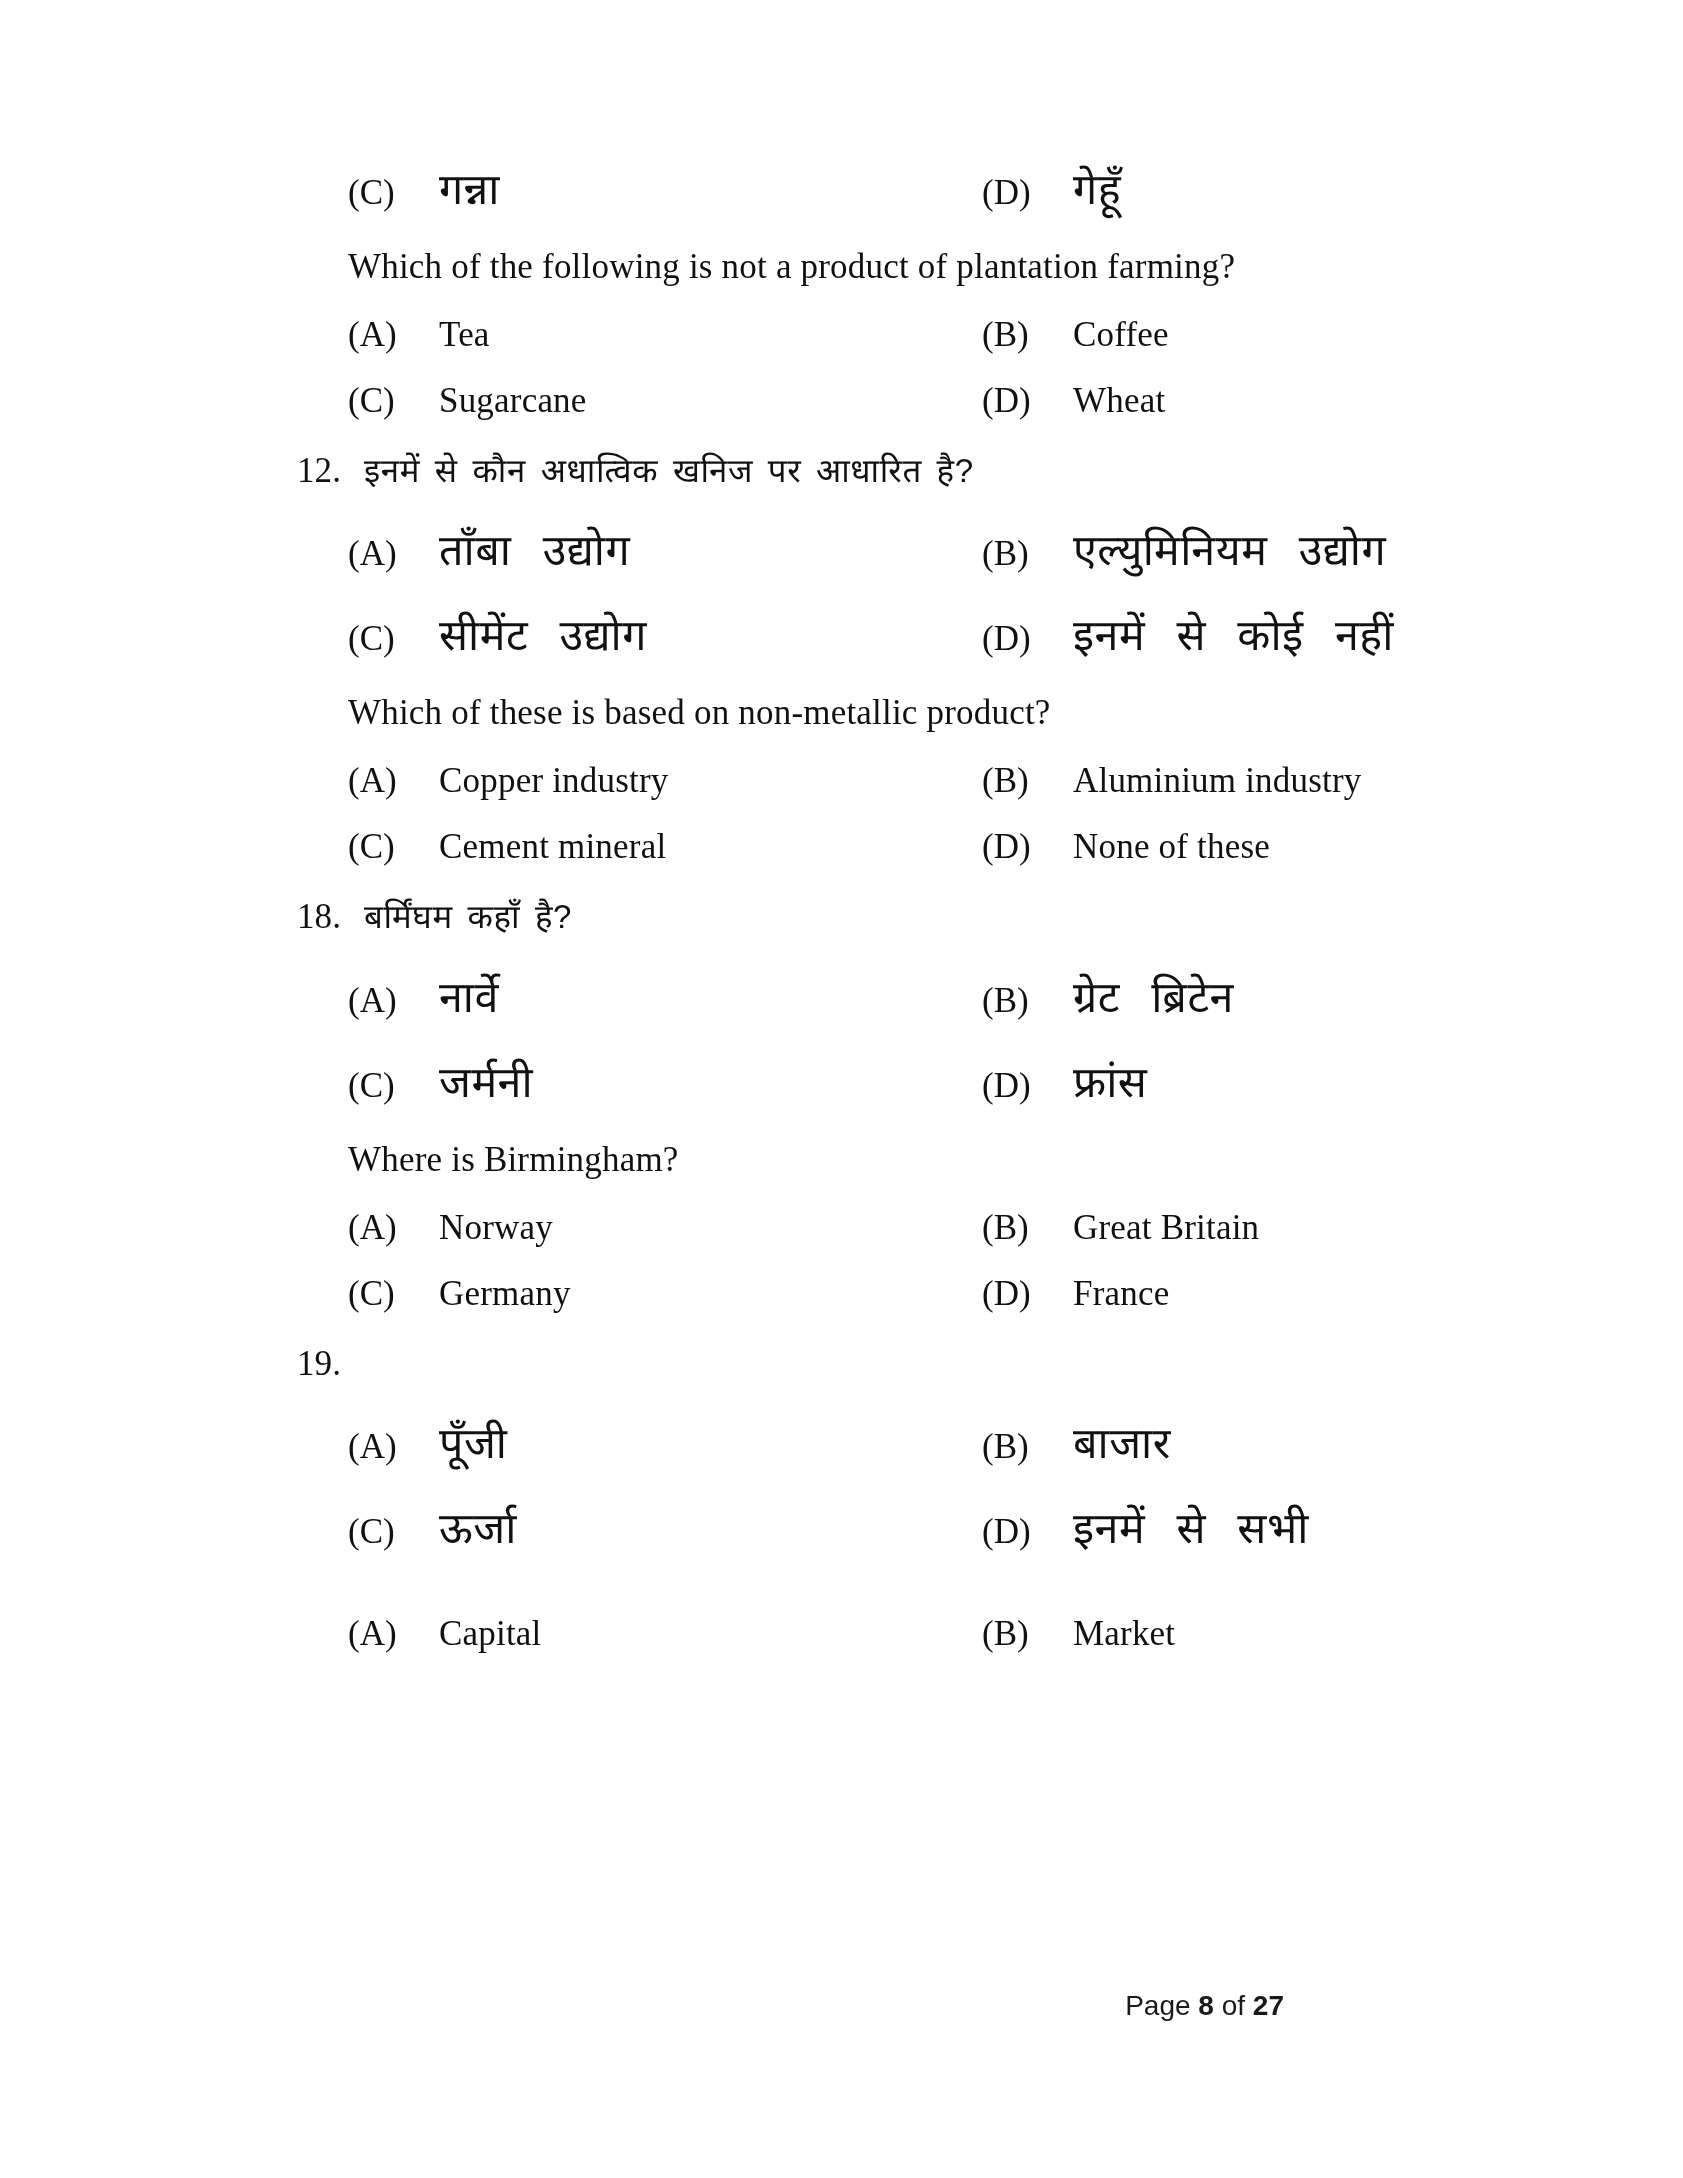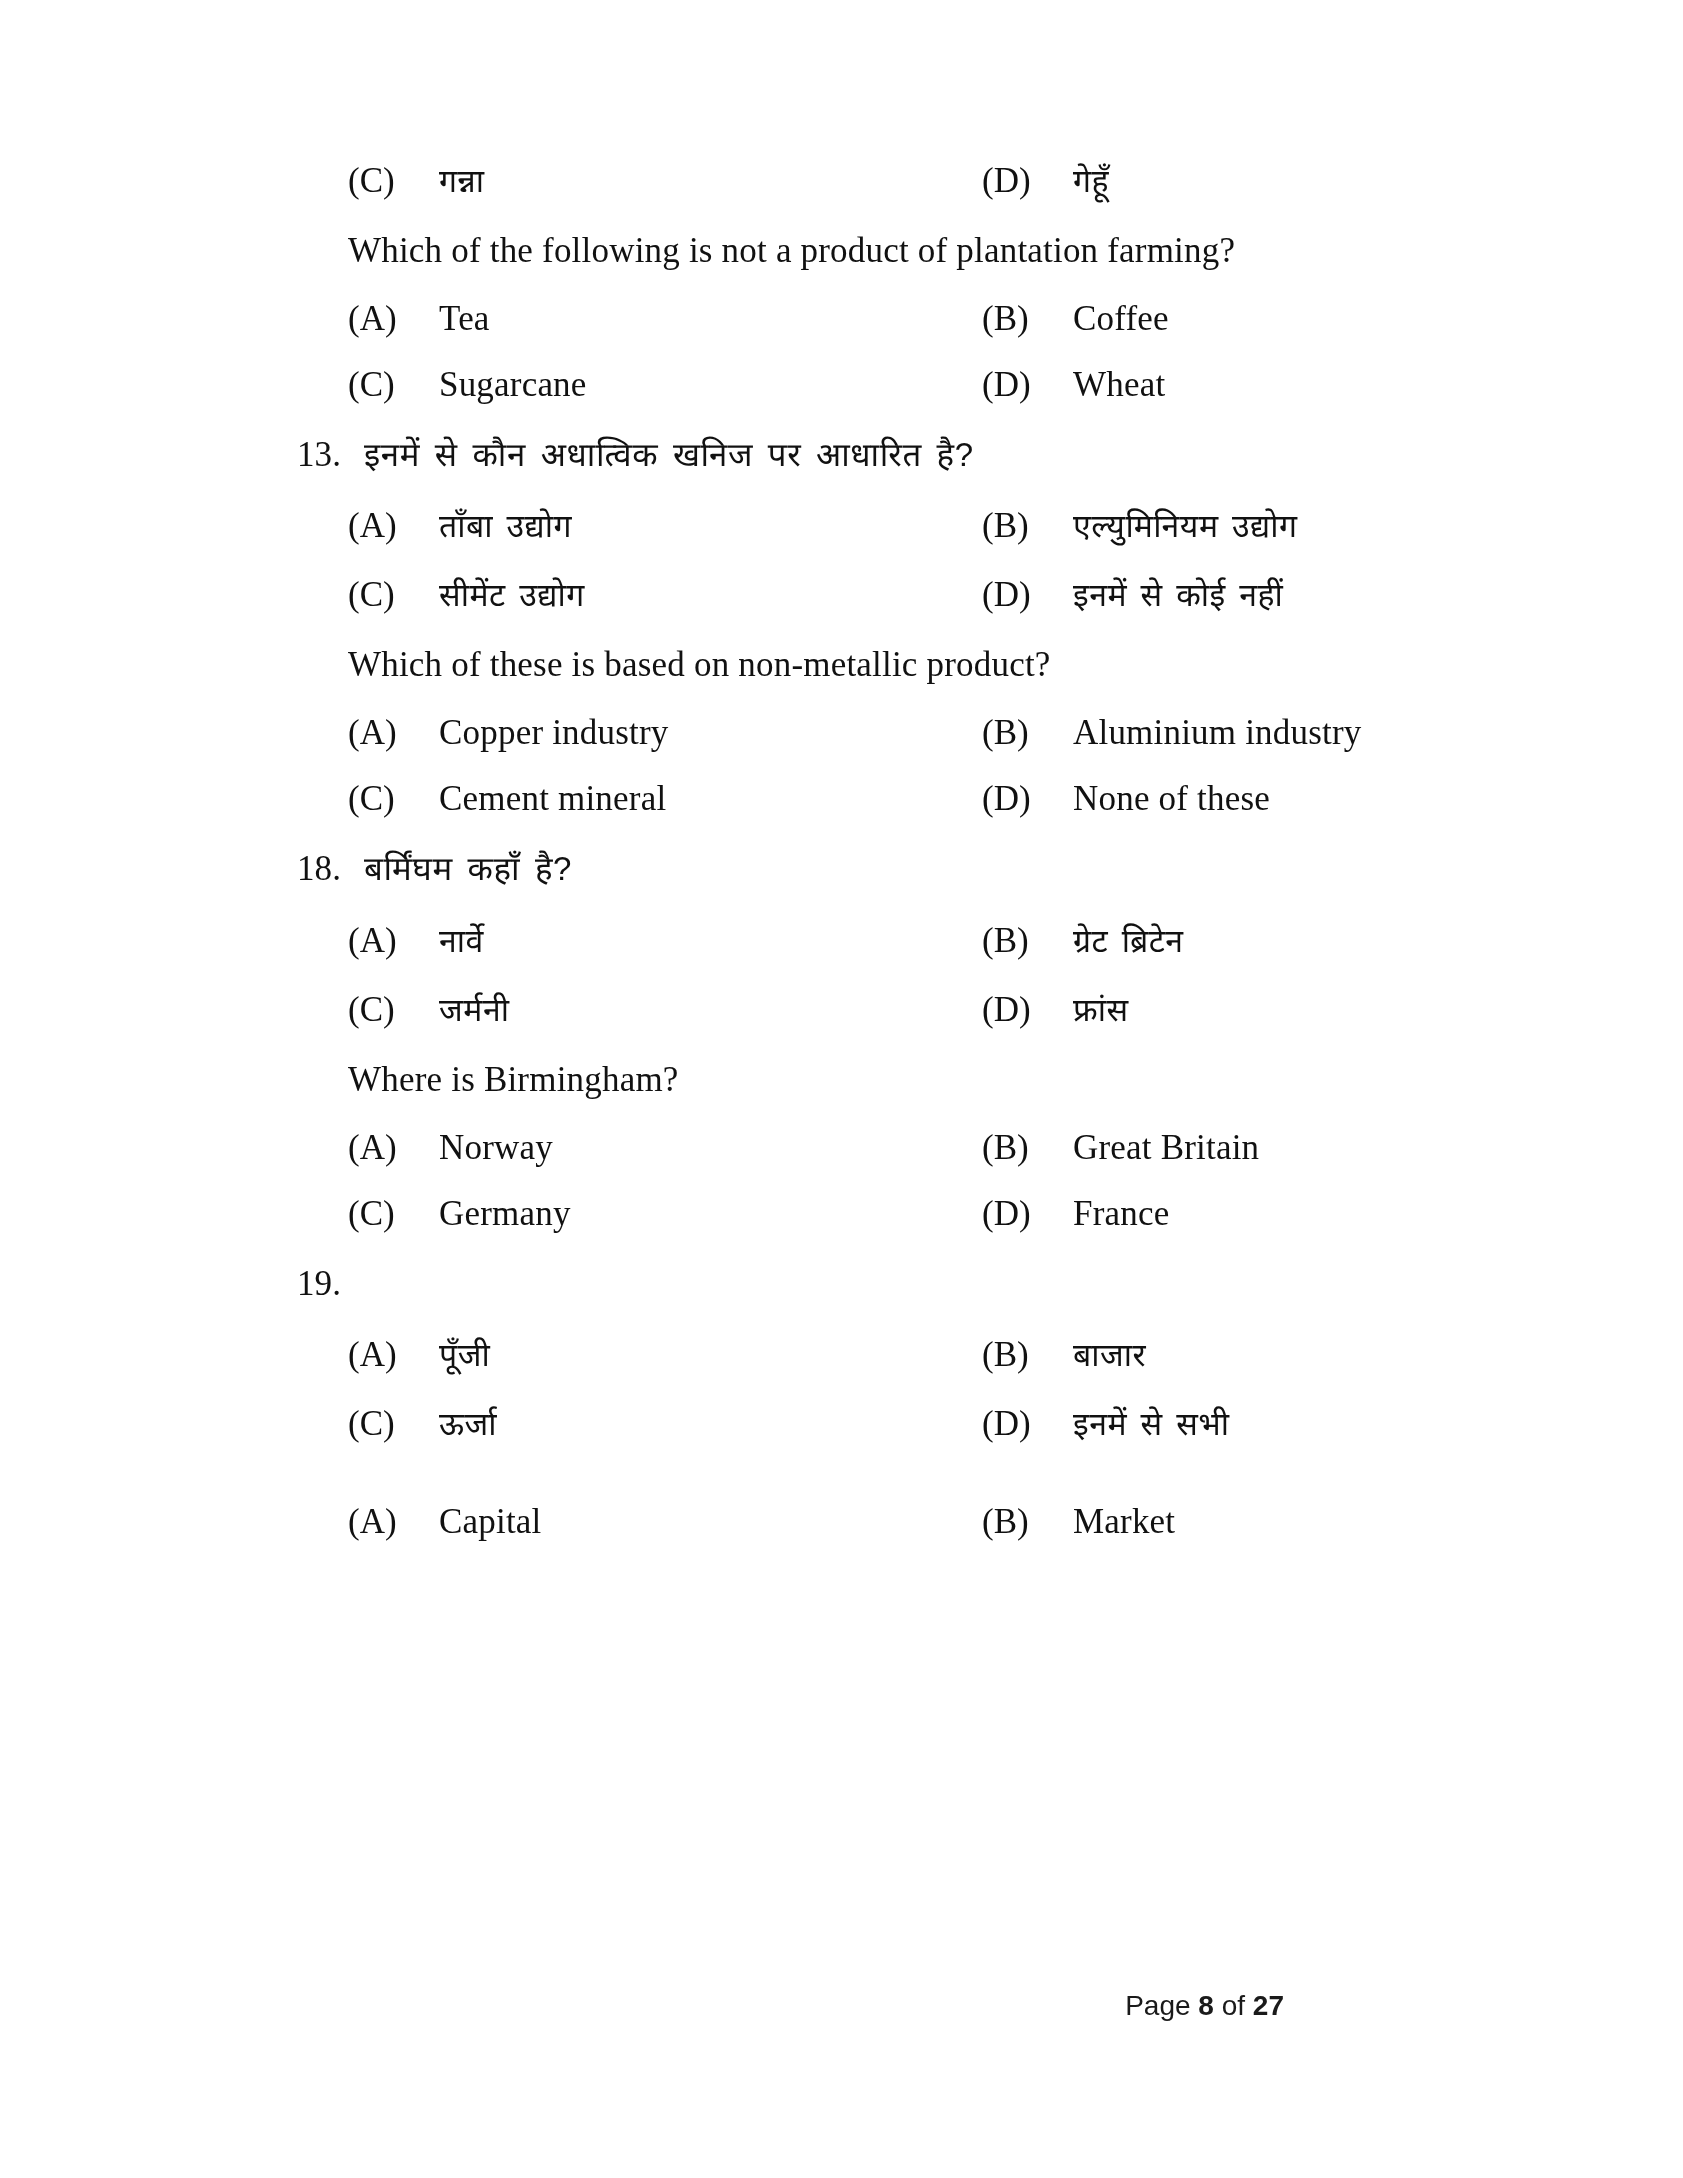--- a/index.html
+++ b/index.html
@@ -96,22 +96,22 @@
     flex: 0 0 91px;
   }
 
   .opt-label-en {
     font-family: Liberation Serif, serif;
     font-size: 35px;
     letter-spacing: 0.2px;
   }
 
   .opt-label-hi {
-    font-family: Liberation Serif, serif;
-    font-size: 32px;
+    font-family: Liberation Mono, monospace;
+    font-size: 43px;
     letter-spacing: 0.5px;
     word-spacing: 5px;
   }
 
   
   .sp-opt   { height: 26px; }
   .sp-block { height: 30px; }
   .sp-stem  { height: 28px; }
 
   
@@ -173,21 +173,21 @@
       </div>
       <div class="opt-cell right">
         <span class="opt-tag">(D)</span>
         <span class="opt-label-en">Wheat</span>
       </div>
     </div>
 
     <div class="sp-block"></div>
 
     <div class="row-question q-line">
-      <span class="q-num">13.</span>
+      <span class="q-num">12.</span>
       <span class="q-text-hi">इनमें से कौन अधात्विक खनिज पर आधारित है?</span>
     </div>
 
     <div class="sp-stem"></div>
 
     <div class="opt-row">
       <div class="opt-cell left">
         <span class="opt-tag">(A)</span>
         <span class="opt-label-hi">ताँबा उद्योग</span>
       </div>

